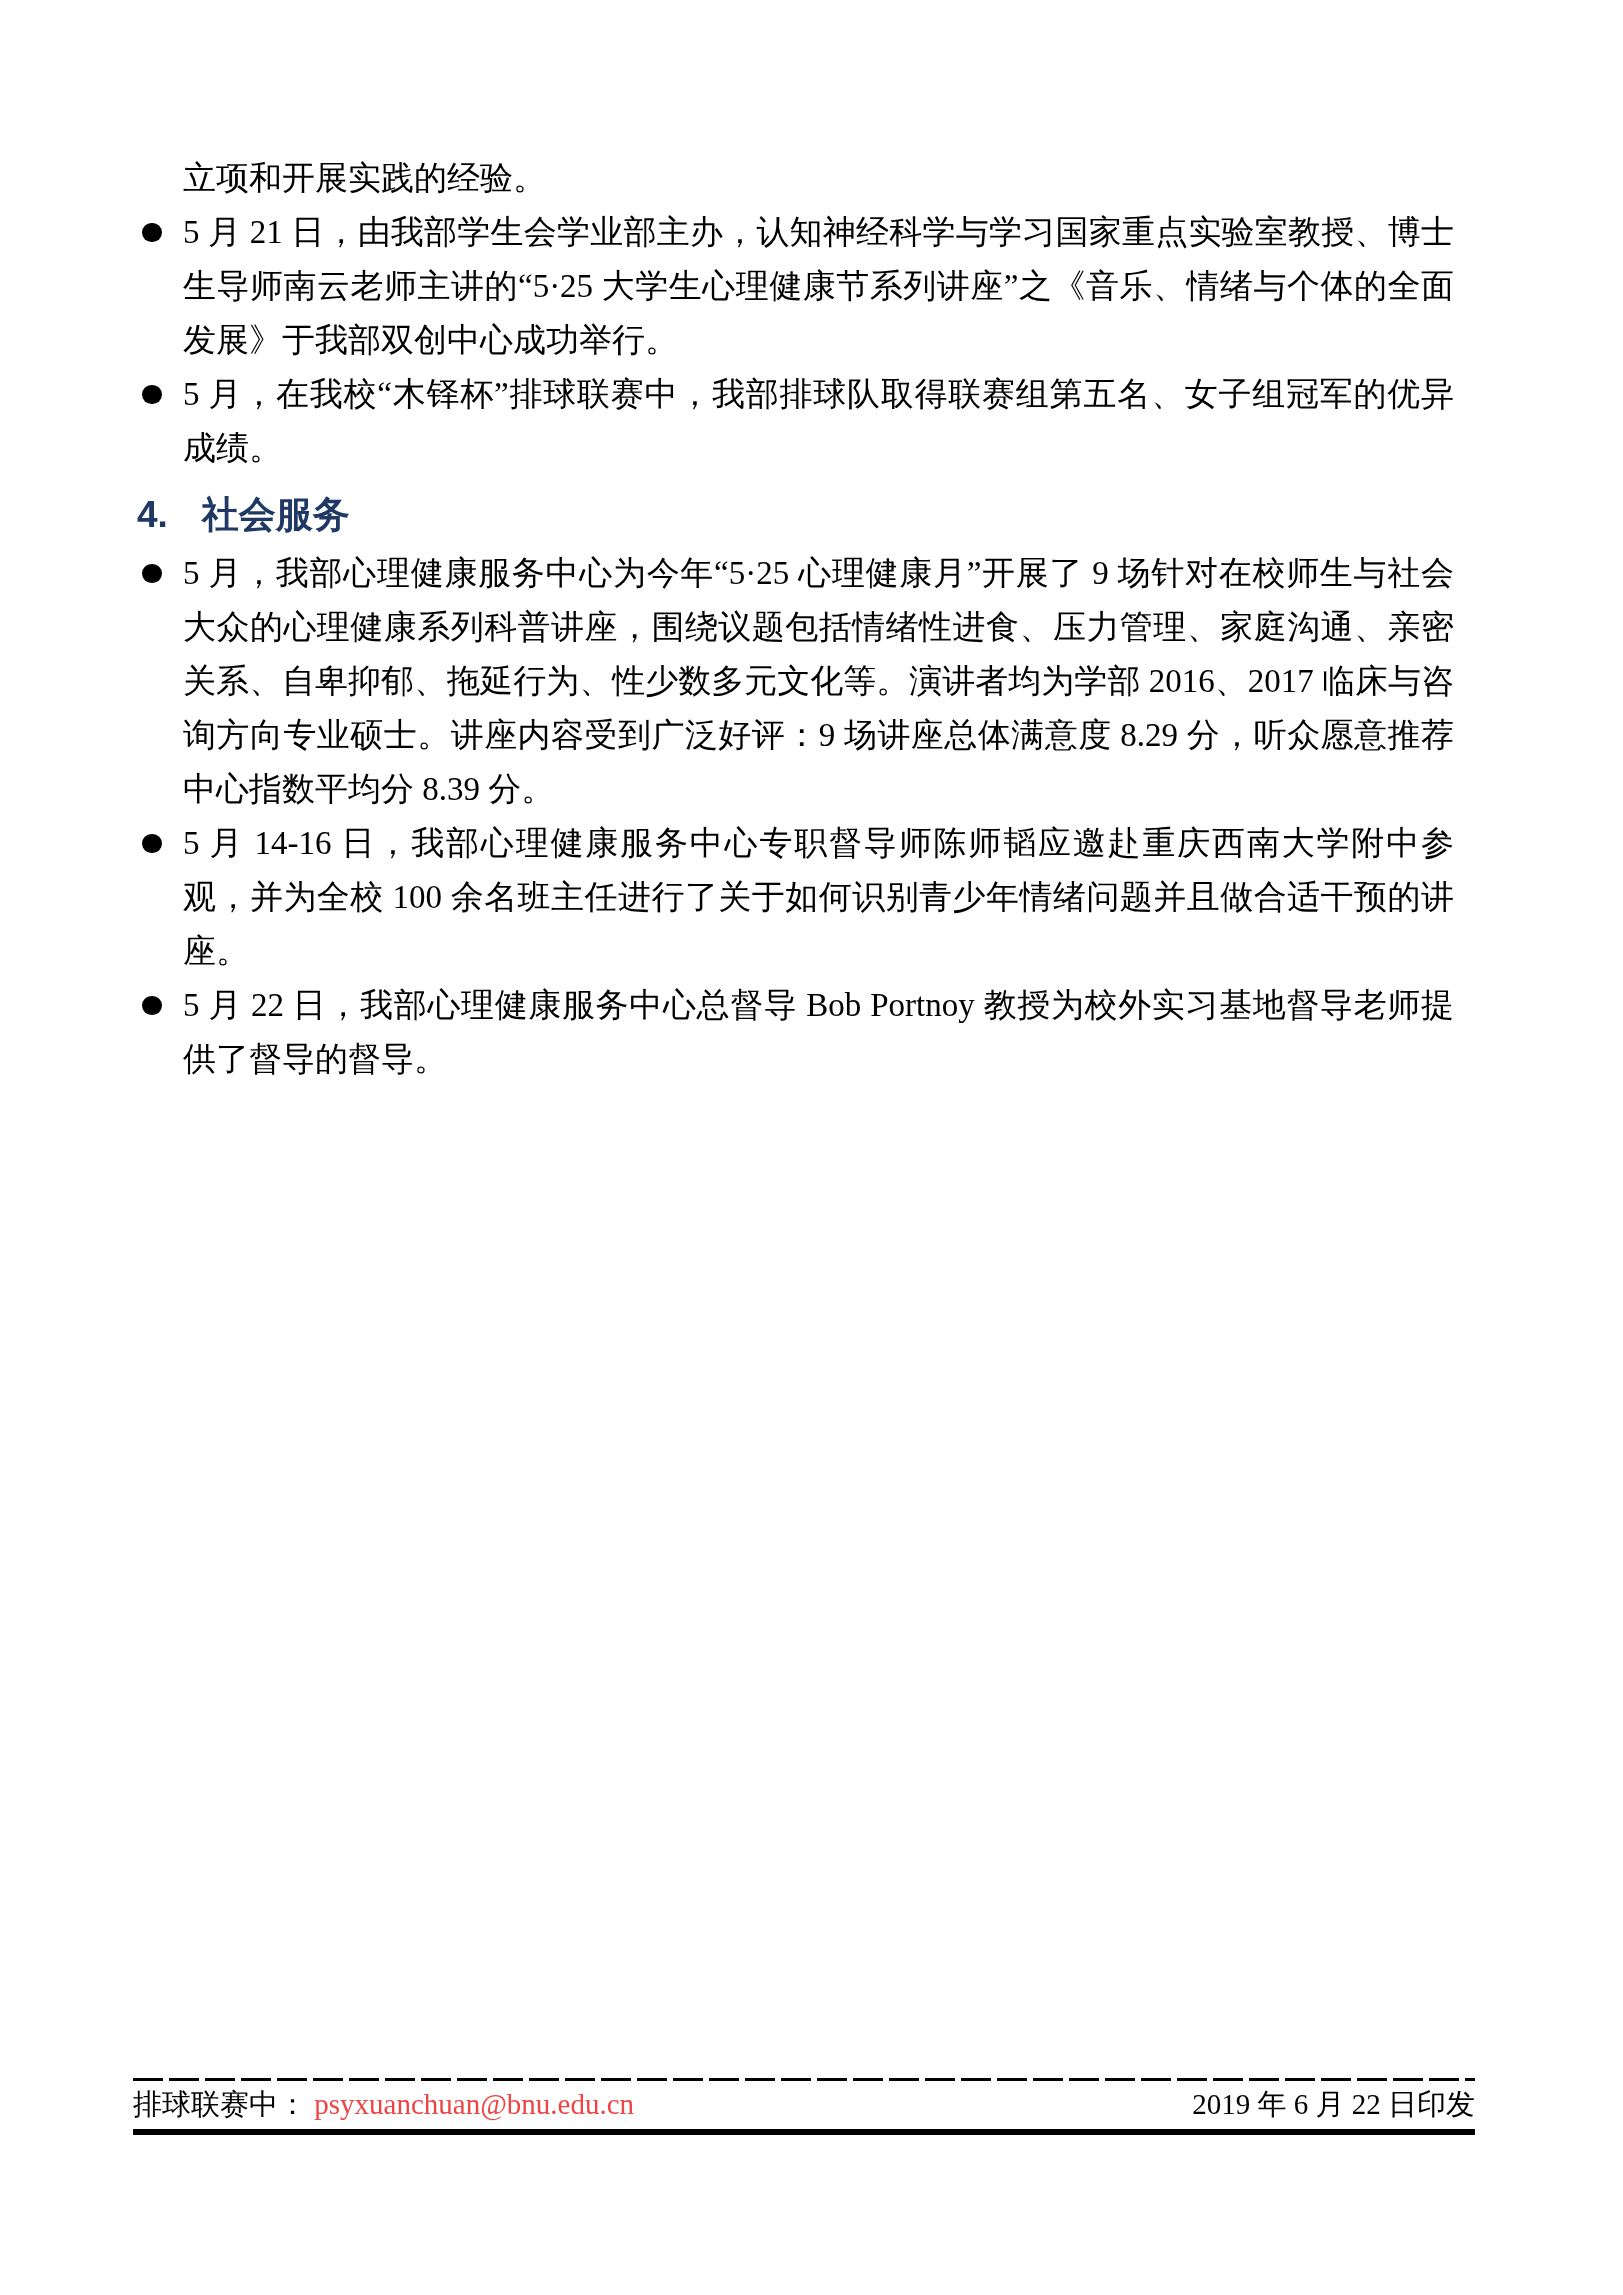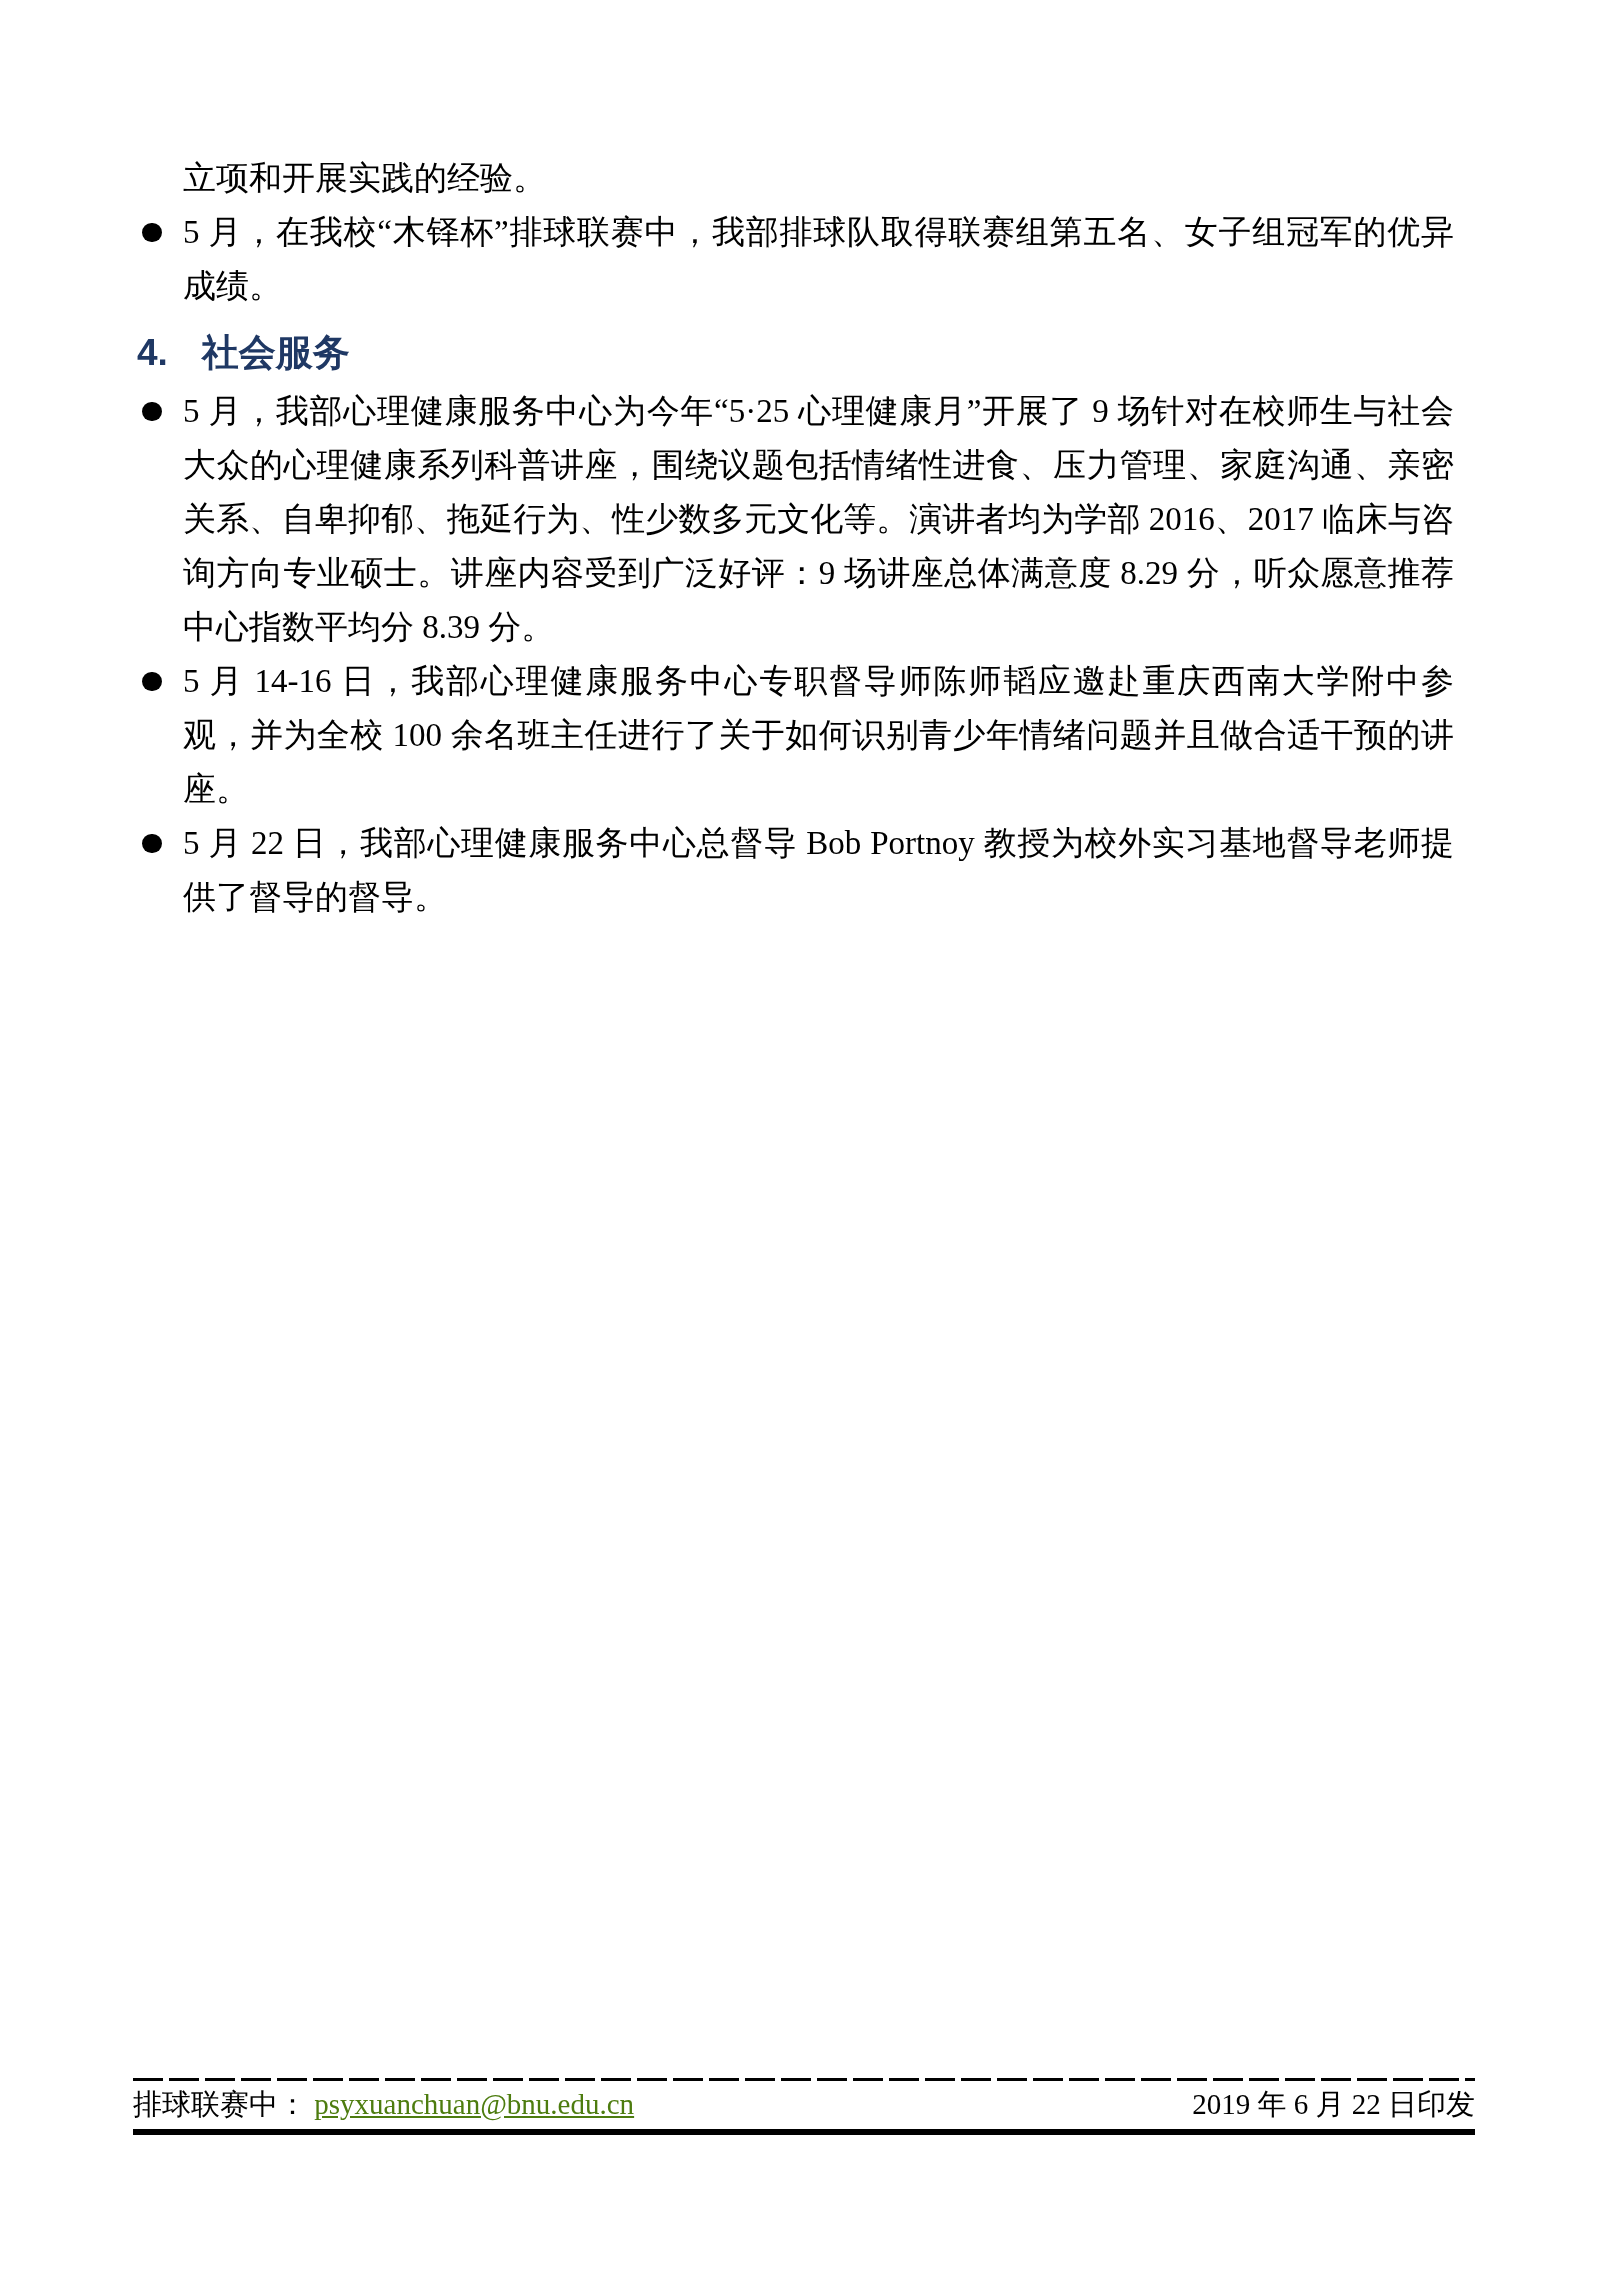--- a/index.html
+++ b/index.html
@@ -55,34 +55,38 @@
     background: repeating-linear-gradient(90deg, #000 0 30px, transparent 30px 36px);
   }
   .footer-row {
     display: flex;
     justify-content: space-between;
     align-items: baseline;
     padding: 5.9px 0 7.2px 0;
     line-height: 35px;
   }
   .footer-left { white-space: nowrap; }
-  .email-link { color: #4d7c0f; text-decoration: underline; cursor: pointer; }
+  .email-link { color: #ef4444; cursor: pointer; }
   .thick-line { height: 5.9px; background: #000; }
 </style>
 </head>
 <body>
 
 <div class="page">
 
   <div class="content">
 
     <div class="item">
       <span>立项和开展实践的经验。</span>
     </div>
 
+    <div class="item">
+      <span class="bullet"></span>
+      <span>5 月 21 日，由我部学生会学业部主办，认知神经科学与学习国家重点实验室教授、博士生导师南云老师主讲的“5·25 大学生心理健康节系列讲座”之《音乐、情绪与个体的全面发展》于我部双创中心成功举行。</span>
+    </div>
 
 
 
 
     <div class="item">
       <span class="bullet"></span>
       <span>5 月，在我校“木铎杯”排球联赛中，我部排球队取得联赛组第五名、女子组冠军的优异成绩。</span>
     </div>
 
     <div class="section-heading">

